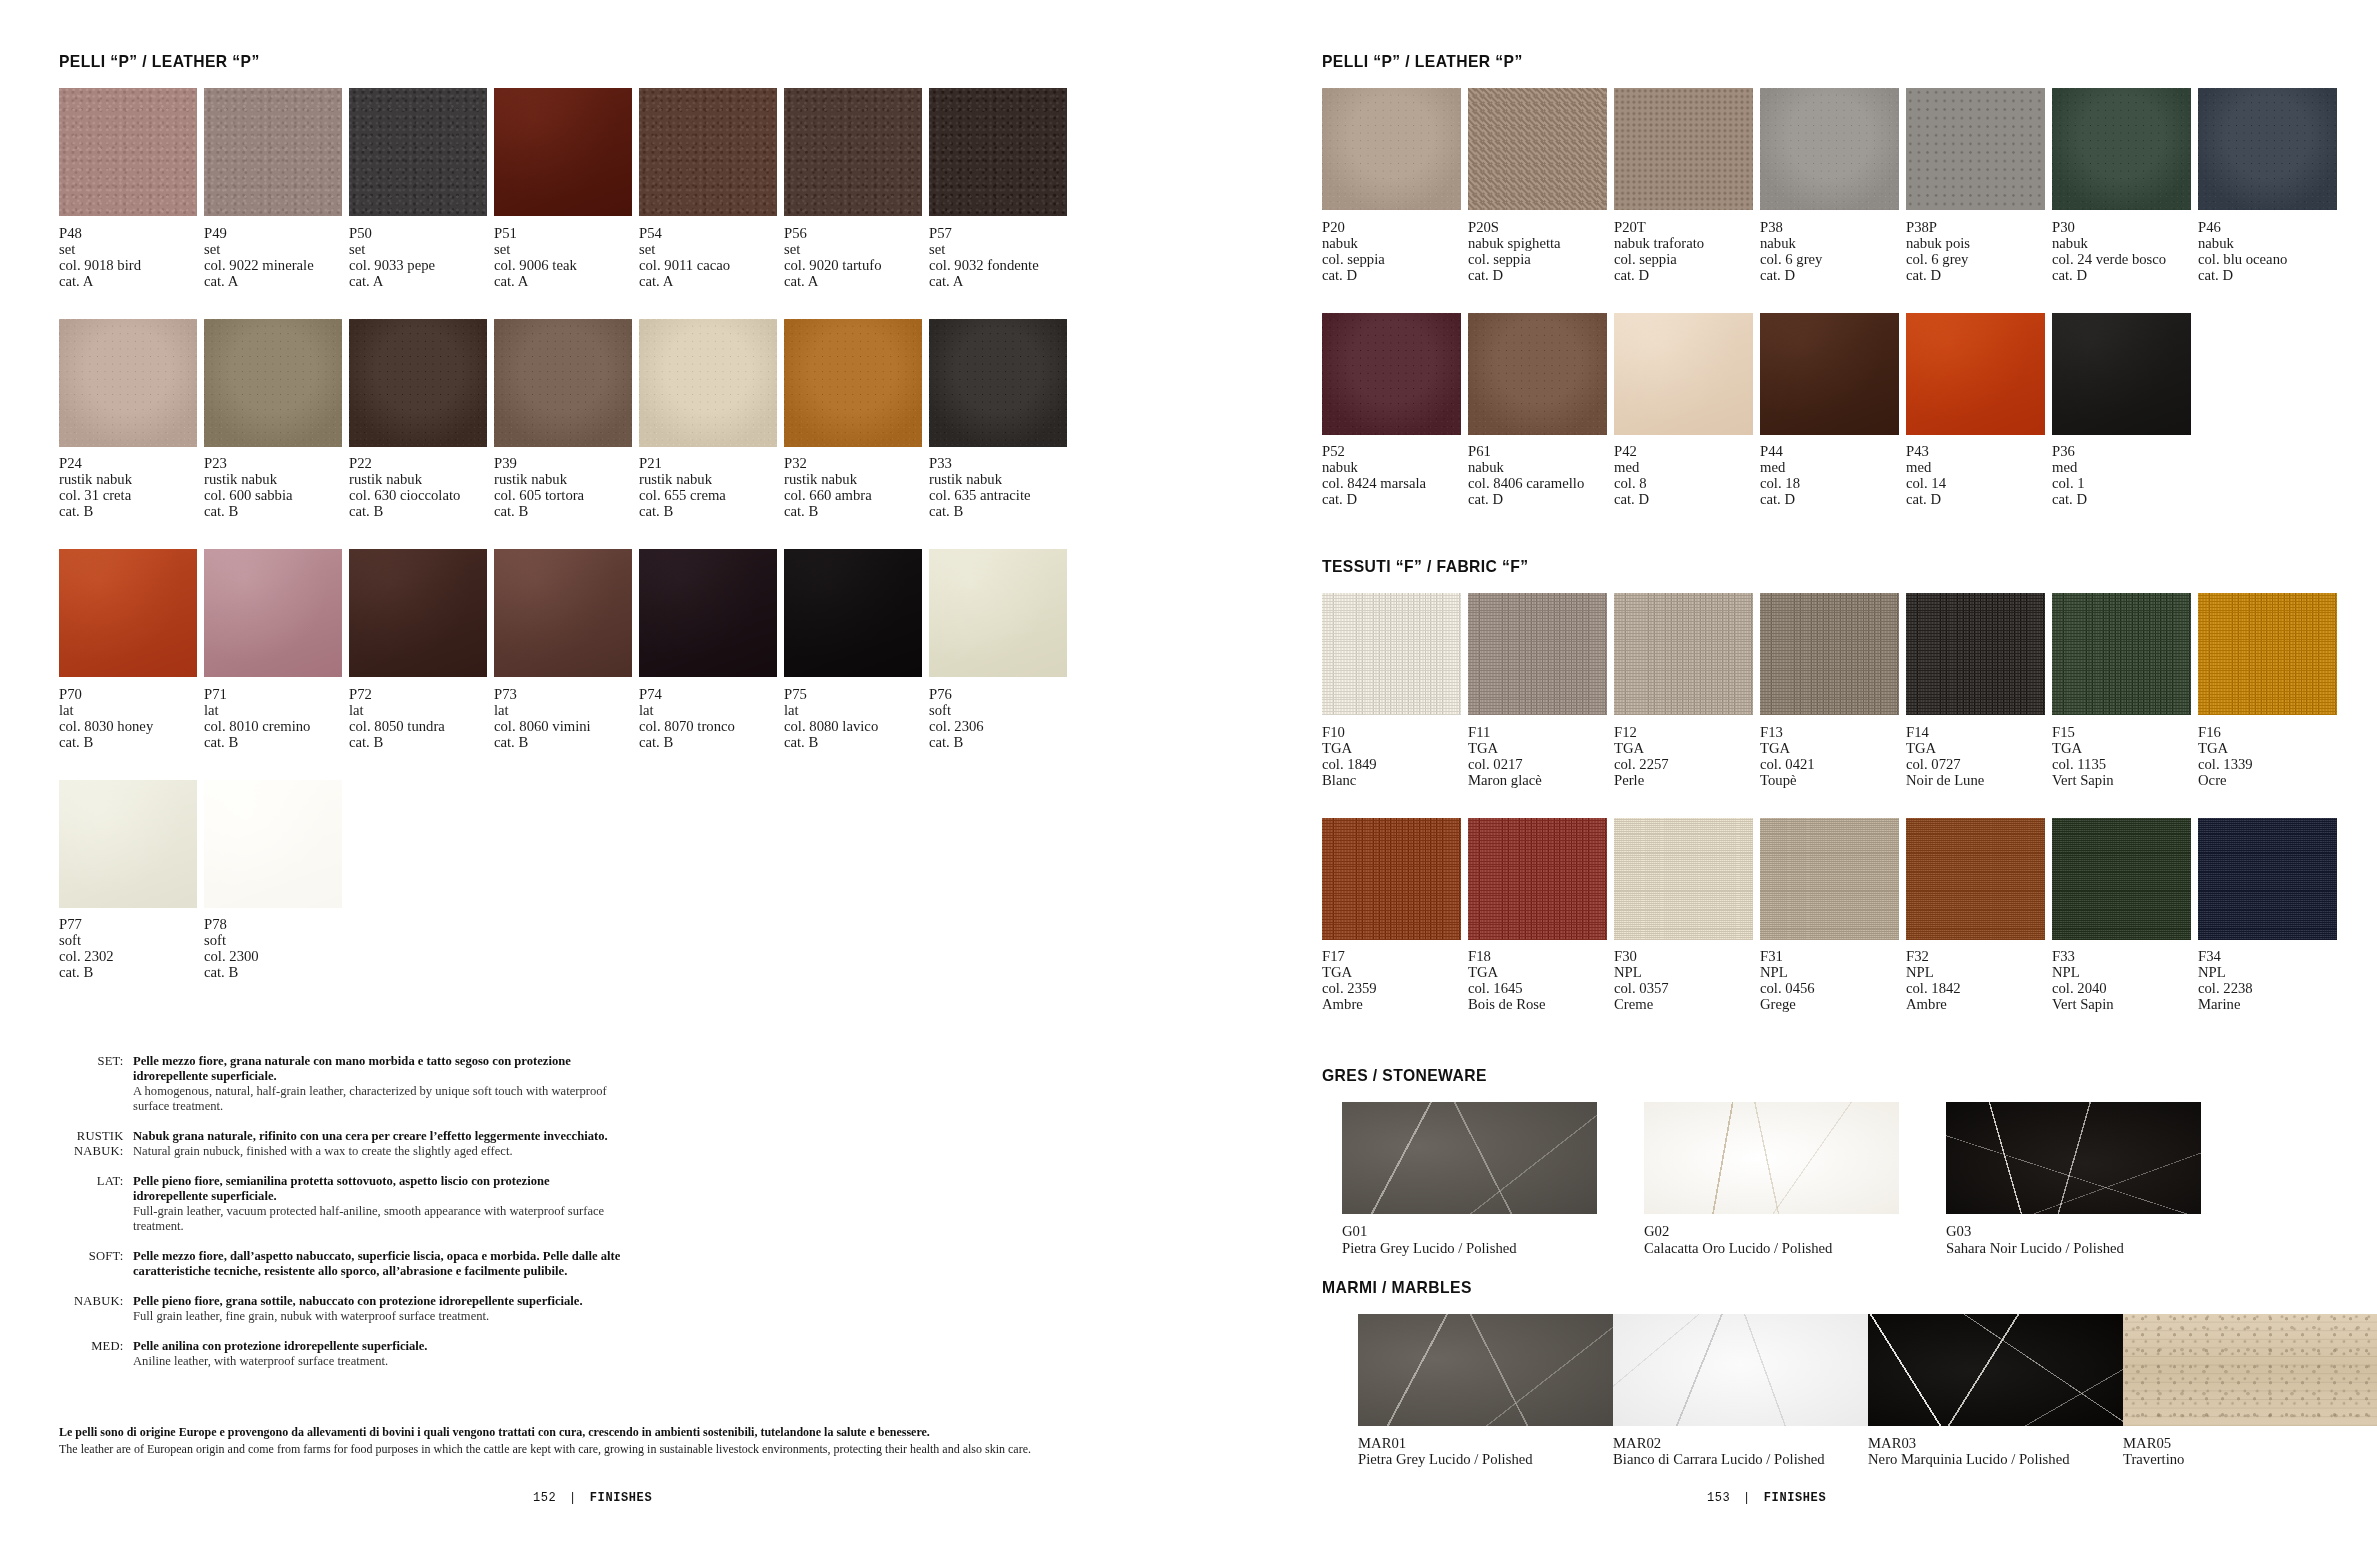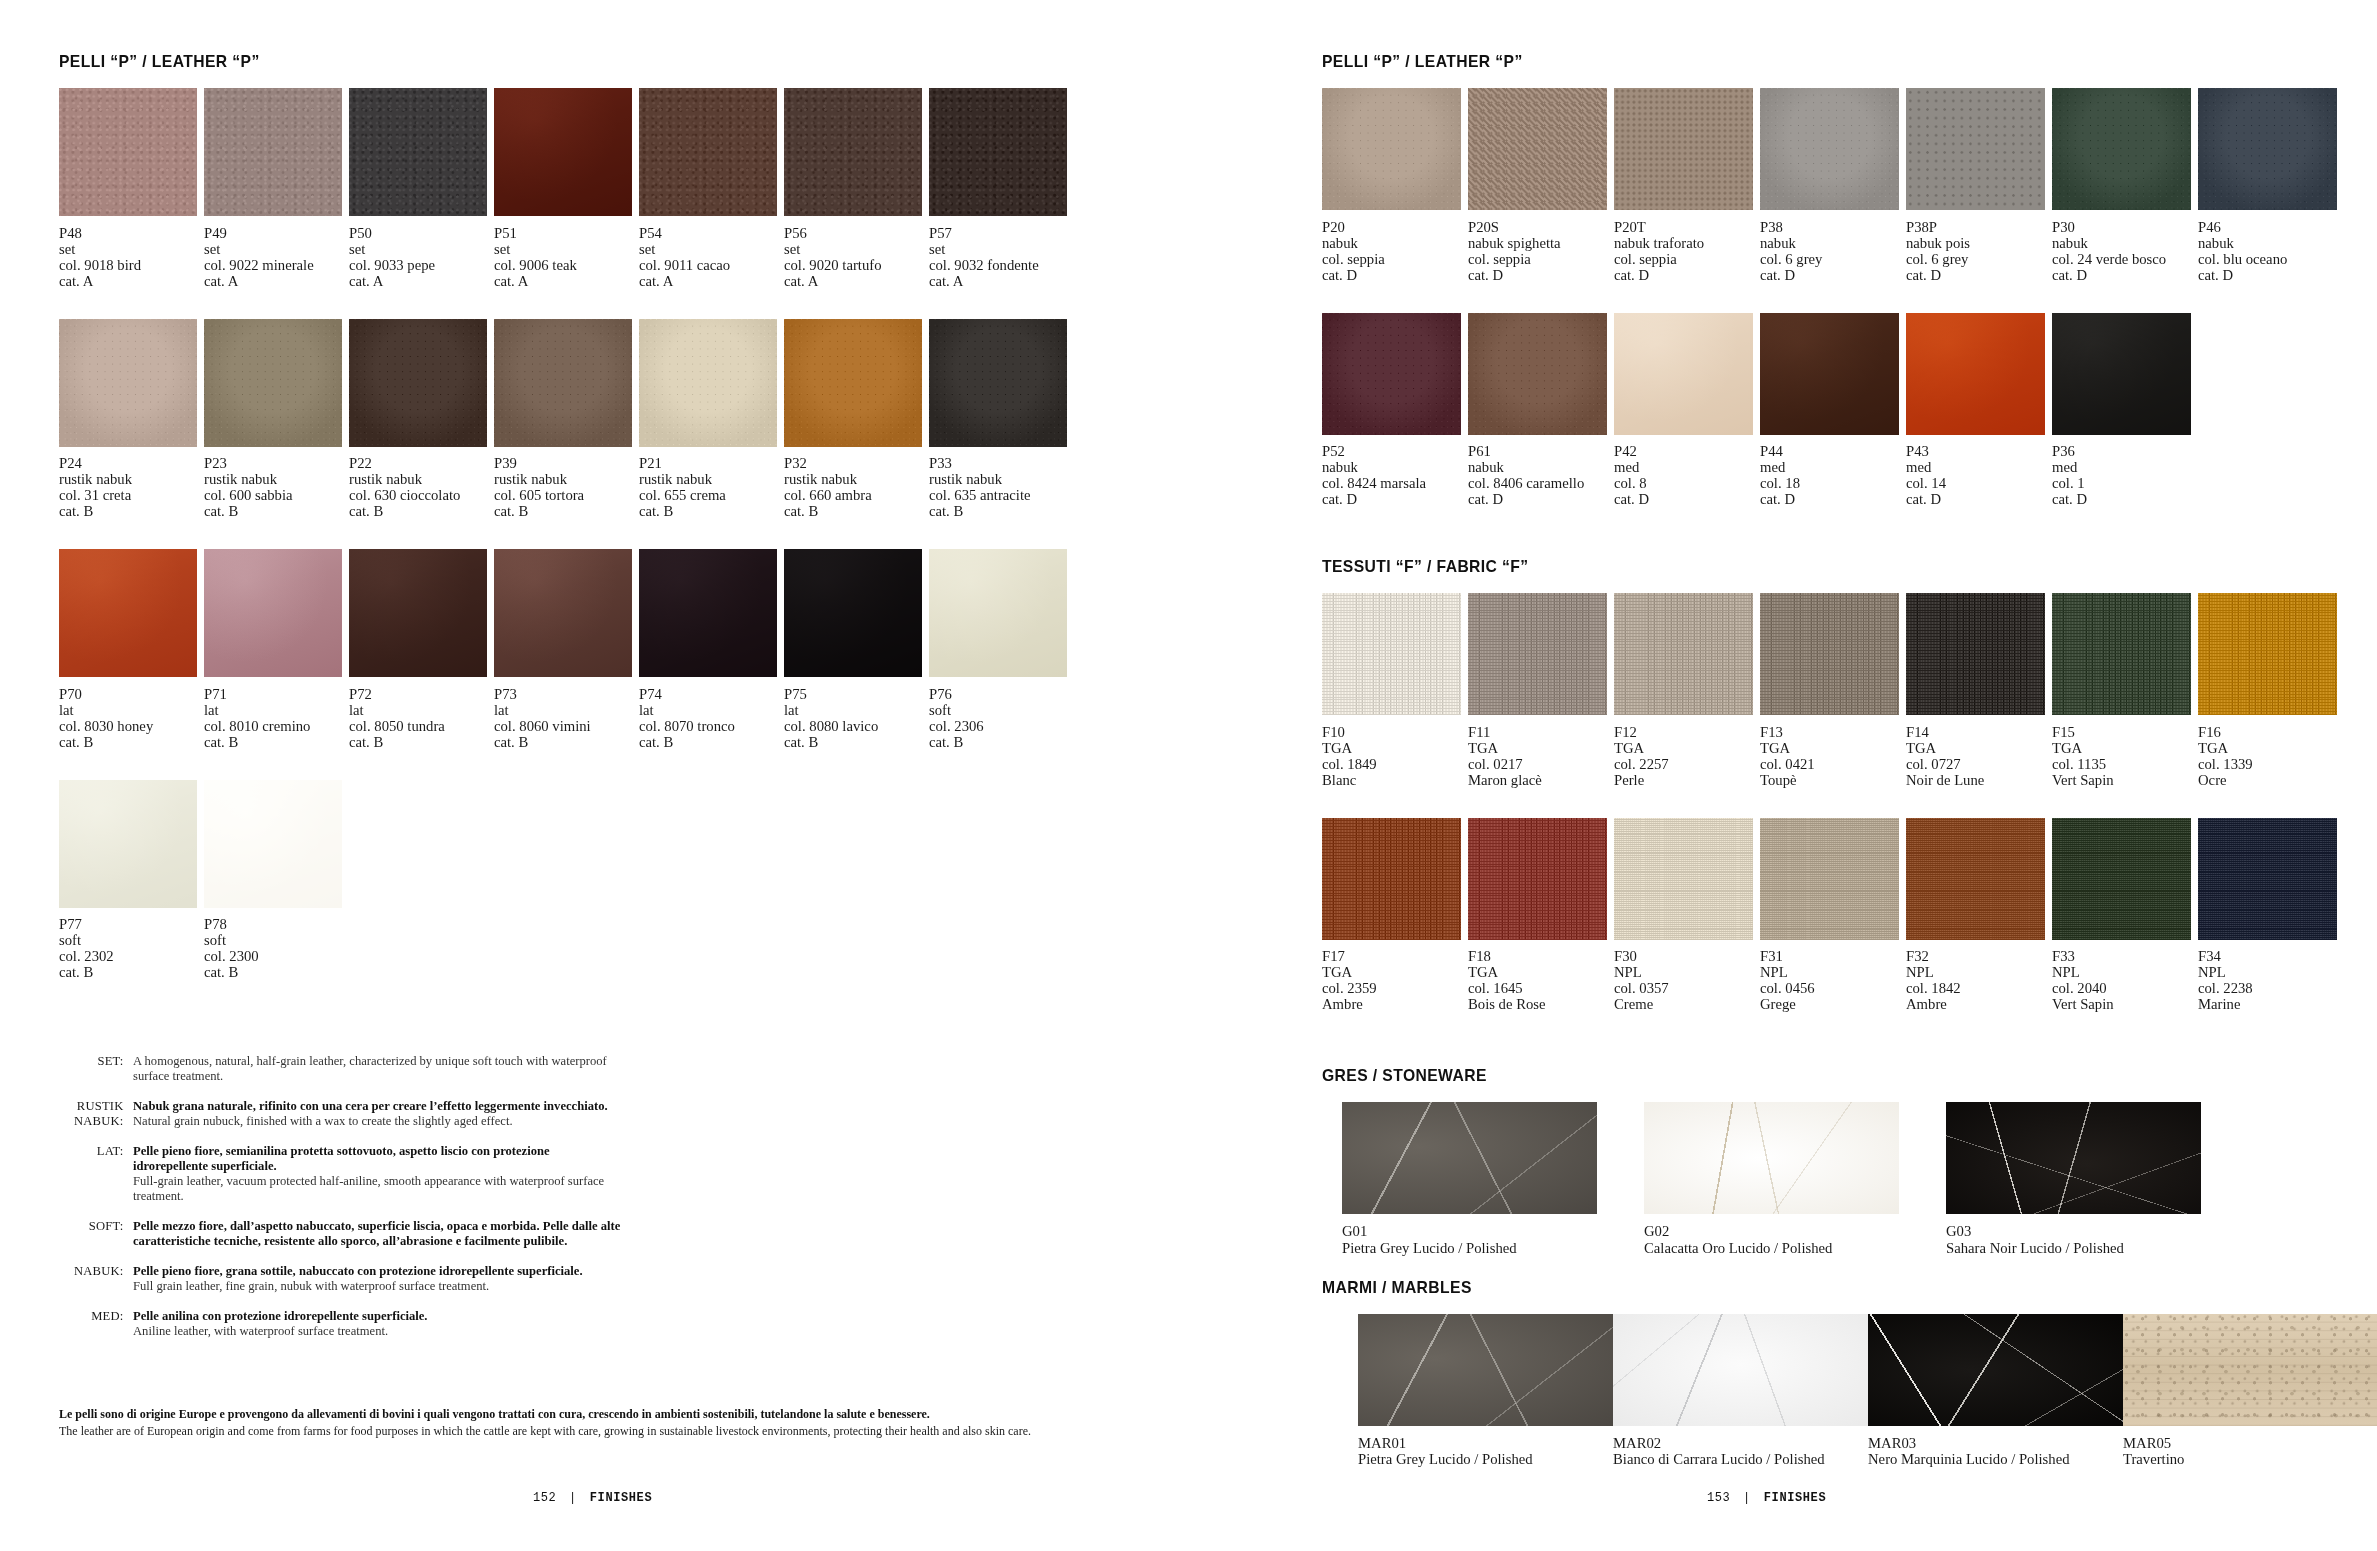--- a/index.html
+++ b/index.html
@@ -68,21 +68,21 @@
     width:74px; min-width:74px; text-align:right;
     font-size:12.6px; line-height:15px; padding-right:9.5px;
     letter-spacing:0.2px;
   }
   .legkey div { height:15px; }
   .legbody { font-size:12.6px; line-height:15px; }
   .legbody .it { font-weight:bold; color:#111; }
   .legbody .en { color:#333; }
 
   .origin {
-    margin-top:52px;
+    margin-top:40px;
     width:1132px;
     font-size:12px;
     line-height:17px;
   }
   .origin .it { font-weight:bold; color:#111; }
   .origin .en { color:#222; }
 
   
   .stone-grid { display:flex; }
   .stone-cell { width:302px;padding-left:20px; }
@@ -426,20 +426,21 @@
         <div class="rowgap"></div>
       </div>
 
     <div class="legend">
       <div class="legcol" id="leg-left">
           <div class="legrow">
             <div class="legkey">
               <div>SET:</div>
             </div>
             <div class="legbody">
+              <div class="it">Pelle mezzo fiore, grana naturale con mano morbida e tatto segoso con protezione idrorepellente superficiale.</div>
               <div class="en">A homogenous, natural, half-grain leather, characterized by unique soft touch with waterproof surface treatment.</div>
             </div>
           </div>
           <div class="legrow">
             <div class="legkey">
               <div>RUSTIK</div>
               <div>NABUK:</div>
             </div>
             <div class="legbody">
               <div class="it">Nabuk grana naturale, rifinito con una cera per creare l’effetto leggermente invecchiato.</div>

